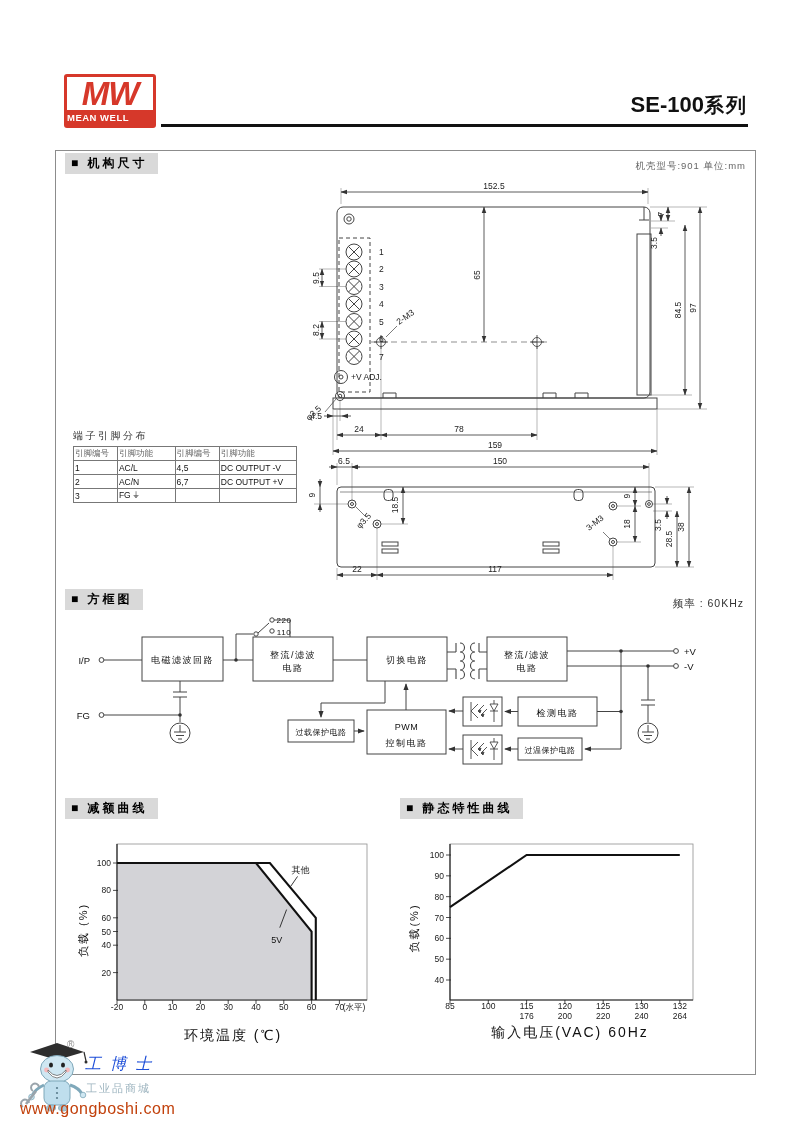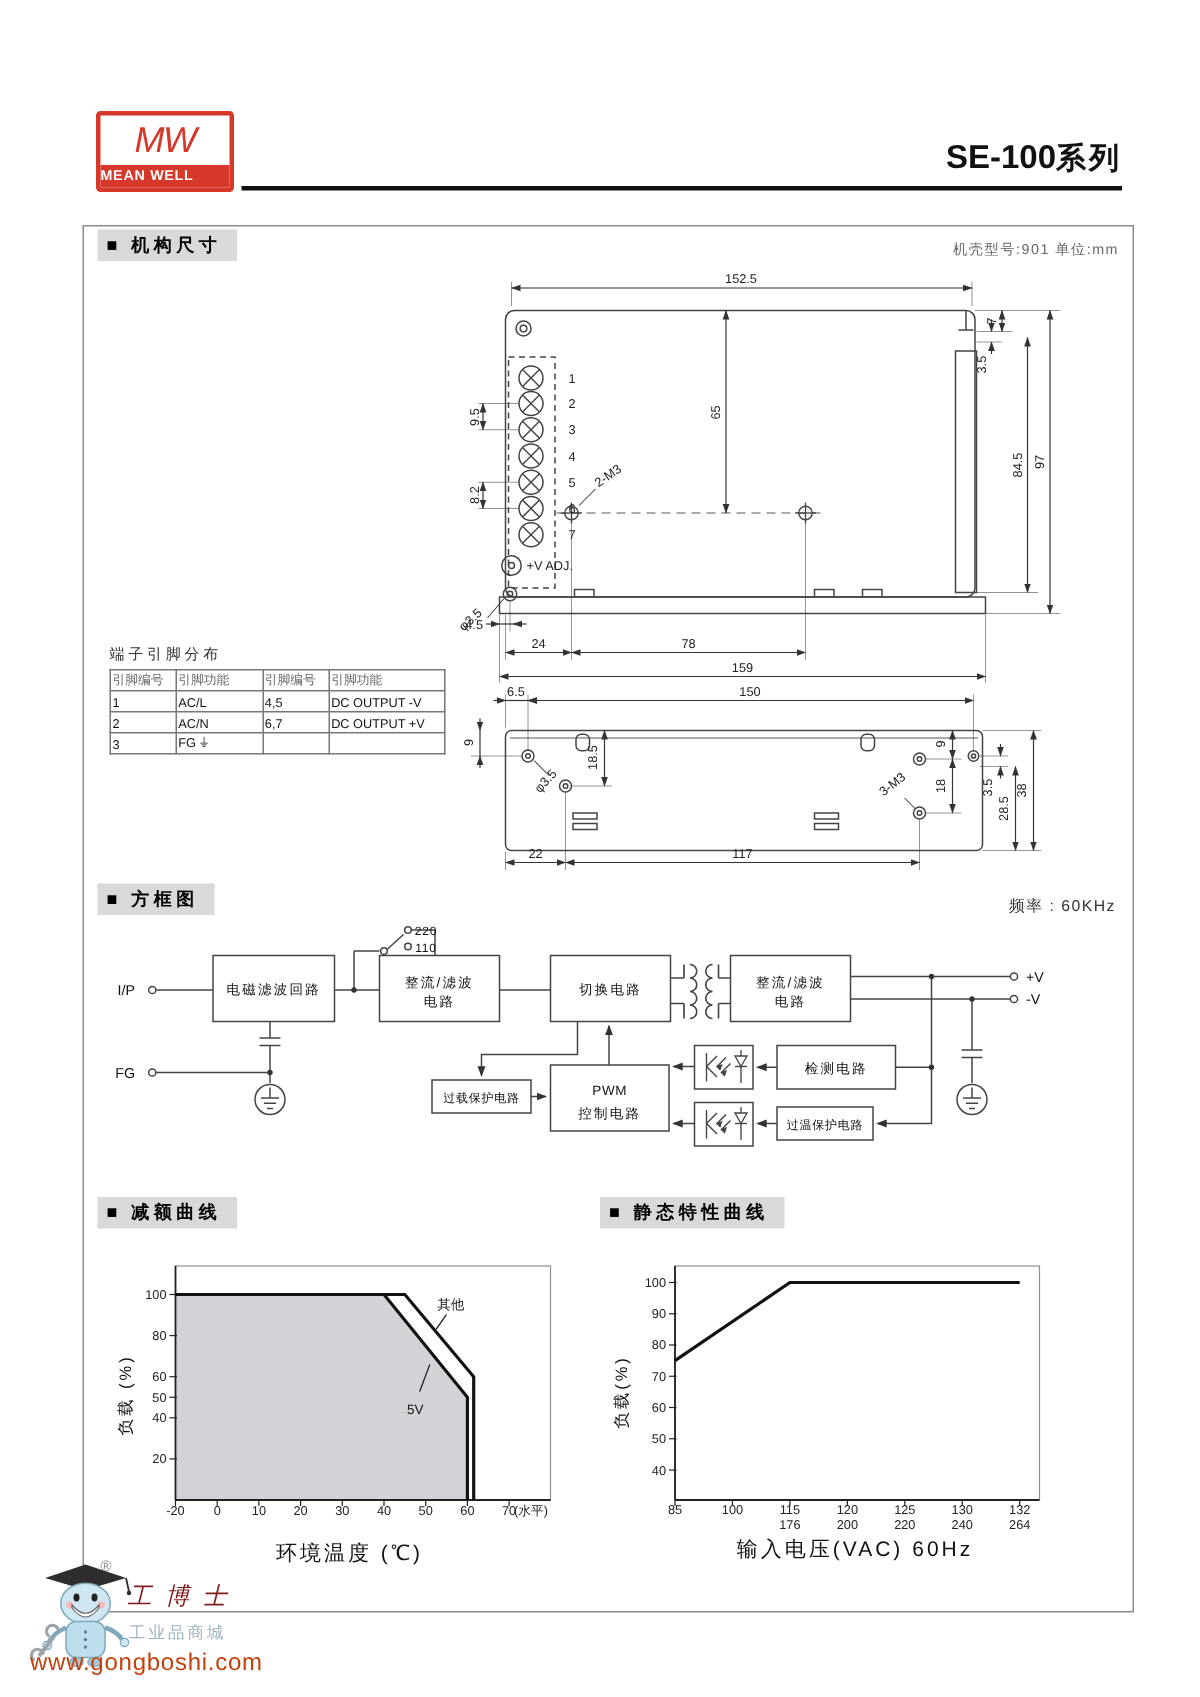--- a/index.html
+++ b/index.html
@@ -4,21 +4,21 @@
 <style>
   html,body{margin:0;padding:0;background:#fff;font-family:"Liberation Sans",sans-serif;}
   .page{position:relative;width:800px;height:1131px;background:#fff;overflow:hidden;}
   .abs{position:absolute;}
   svg{position:absolute;overflow:visible;}
   svg text{font-family:"Liberation Sans",sans-serif;fill:#1a1a1a;}
   
   .logo{left:64px;top:74px;width:92px;height:54px;border:3px solid #d6382a;border-radius:3px;
         background:#fff;box-sizing:border-box;display:flex;flex-direction:column;}
   .logo-mw{flex:1;display:flex;align-items:center;justify-content:center;color:#d6382a;
-        font-weight:normal;font-style:italic;font-size:24px;letter-spacing:-1px;line-height:1;}
+        font-weight:bold;font-style:italic;font-size:33px;letter-spacing:-1px;line-height:1;}
   .logo-brand{height:15px;background:#d6382a;color:#fff;font-size:9.5px;font-weight:bold;
         letter-spacing:0.5px;line-height:15px;}
   .doc-title{left:165px;top:92px;font-size:21px;font-weight:bold;letter-spacing:3px;color:#111;white-space:nowrap;}
   .series{right:52px;top:92px;font-size:22px;font-weight:bold;color:#111;white-space:nowrap;}
   .series .suffix{font-size:20px;letter-spacing:2px;}
   .title-rule{left:161px;top:124px;width:587px;height:3px;background:#111;}
   .frame{left:55px;top:150px;width:699px;height:923px;border:1px solid #8c8c8c;}
   .chip{background:#d9d9d9;color:#000;font-size:12px;font-weight:bold;padding:2px 10px 2px 6px;letter-spacing:3px;white-space:nowrap;}
   .note{font-size:9.5px;color:#666;letter-spacing:1px;white-space:nowrap;}
   .note2{font-size:10.5px;color:#333;letter-spacing:1px;white-space:nowrap;}
@@ -35,21 +35,21 @@
   .bts{font-size:8px;letter-spacing:0.5px;text-anchor:middle;fill:#111;}
   .btl{font-size:9.5px;fill:#111;}
   
   .ctk{font-size:8.5px;fill:#222;}
   .cann{font-size:9px;fill:#111;}
   .cxl{font-size:14px;letter-spacing:2px;fill:#111;}
   .cyl{font-size:11px;letter-spacing:2px;fill:#111;}
   
   .footer{left:0;top:1092px;width:745px;text-align:right;font-size:9px;font-style:italic;color:#555;white-space:nowrap;}
   .wm-reg{left:67px;top:1039px;font-size:10px;color:#8a8a8a;}
-  .wm-name{left:85px;top:1054px;font-size:16px;color:#7f1d1d;letter-spacing:9px;font-style:italic;white-space:nowrap;}
+  .wm-name{left:85px;top:1054px;font-size:16px;color:#1d4ed8;letter-spacing:9px;font-style:italic;white-space:nowrap;}
   .wm-sub{left:86px;top:1081px;font-size:11px;color:#9db4bf;letter-spacing:2px;white-space:nowrap;font-family:Liberation Serif, serif;}
   .wm-url{left:20px;top:1100px;font-size:16px;color:#c2410c;letter-spacing:0.5px;white-space:nowrap;}
 </style>
 </head>
 <body>
 
 <div class="page">
 
   <div class="abs logo">
     <div class="logo-mw">MW</div>

